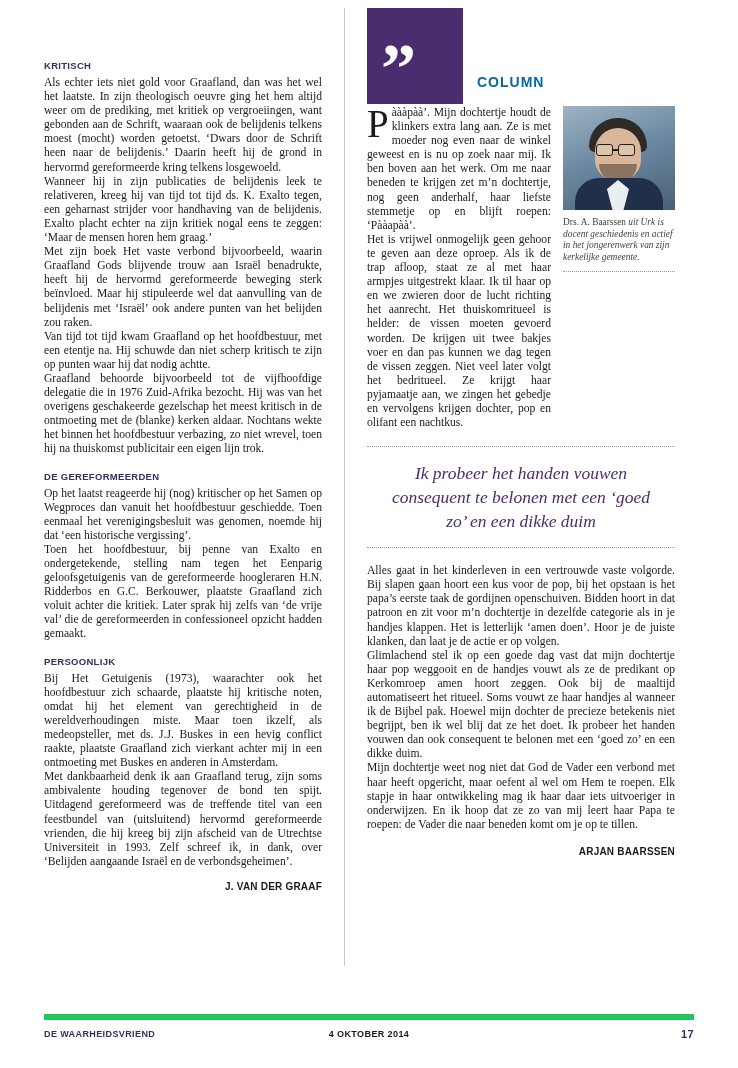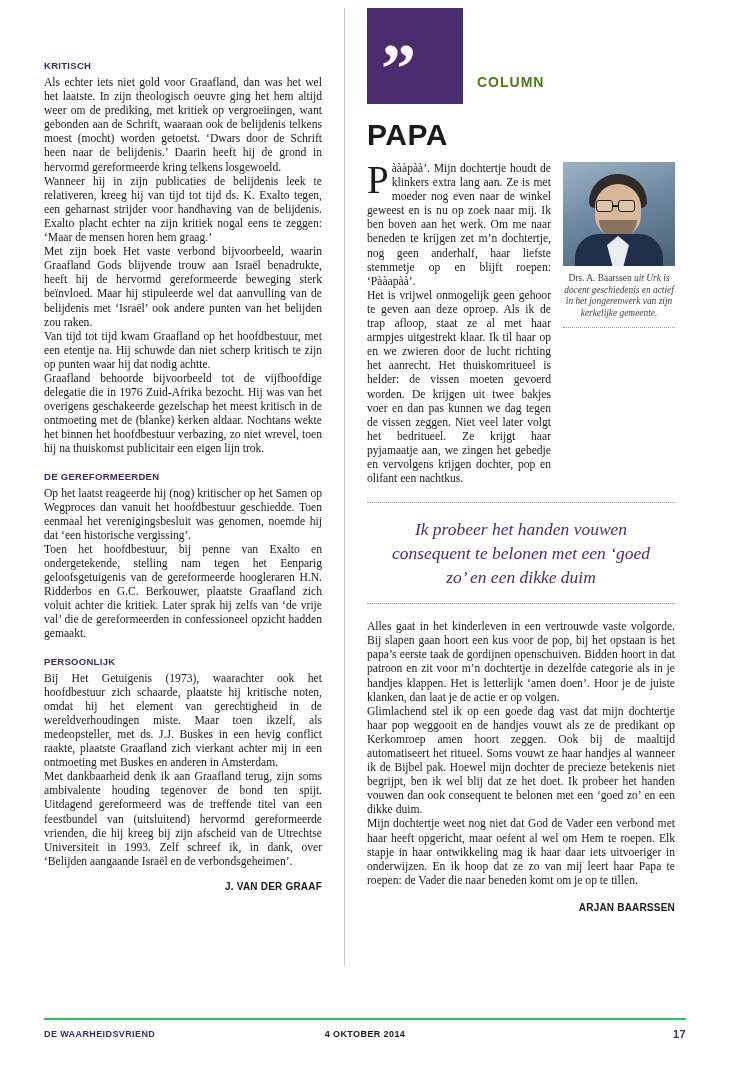--- a/index.html
+++ b/index.html
@@ -86,21 +86,21 @@
     line-height: 1;
     font-weight:bold;
     position:absolute;
     left: 14px; top: 26px;
     letter-spacing:-2px;
   }
   .col-label {
     font-family:"Liberation Sans", sans-serif;
     font-weight:bold;
     font-size: 14px;
-    color:#4d7c0f;
+    color:#0369a1;
     letter-spacing:1px;
     margin-top: 66px;
   }
   h1.title {
     font-family:"Liberation Sans", sans-serif;
     font-size: 30px;
     font-weight:bold;
     color:#1a1a1a;
     margin: 12px 0 10px 0;
     letter-spacing: .5px;
@@ -159,21 +159,20 @@
     background:#e9eef3; transform: rotate(0deg);
     clip-path: polygon(50% 0,100% 30%,75% 100%,25% 100%,0 30%);
   }
   .caption {
     font-family:"Liberation Serif", serif;
     font-style: italic;
     font-size: 9.4px;
     line-height: 11.6px;
     color:#3f3f3f;
     margin-top: 7px;
-    text-align: center;
   }
   .caption .name { font-style: normal; }
   .cap-rule {
     border-bottom:1px dotted #9a9a9a;
     margin-top: 8px;
   }
   .pullquote {
     font-family:"Liberation Serif", serif;
     font-style: italic;
     font-size: 17.5px;
@@ -185,22 +184,22 @@
   }
   .rule-dotted {
     border-top: 1px dotted #9a9a9a;
     margin: 16px 0 14px 0;
   }
   .rule-dotted.b { margin: 14px 0 16px 0; }
   .sig.right { margin-top: 14px; }
   
   .footer {
     position:absolute;
-    left:44px; right:52px; bottom: 28px;
-    border-top: 2px solid #22c55e;
+    left:44px; right:44px; bottom: 28px;
+    border-top: 6px solid #22c55e;
     padding-top: 8px;
     display:flex;
     align-items:center;
     font-family:"Liberation Sans", sans-serif;
     font-size: 9px;
     font-weight:bold;
     letter-spacing:.4px;
     color:#3d2a63;
   }
   .footer .left { width: 33%; }
@@ -237,21 +236,20 @@
 
     <div class="col-right">
 
       <div class="col-head">
         <div class="quote-block">
           <span class="quote-glyph">”</span>
         </div>
         <div class="col-label">COLUMN</div>
       </div>
 
-      <h1 class="title">PAPA</h1>
 
       <div class="intro-wrap">
         <div class="intro-text">
           <span class="dropcap">P</span><span>àààpàà’. Mijn dochtertje houdt de klinkers extra lang aan. Ze is met moeder nog even naar de winkel geweest en is nu op zoek naar mij. Ik ben boven aan het werk. Om me naar beneden te krijgen zet m’n dochtertje, nog geen anderhalf, haar liefste stemmetje op en blijft roepen: ‘Pààapàà’.</span>
           <br><span>Het is vrijwel onmogelijk geen gehoor te geven aan deze oproep. Als ik de trap afloop, staat ze al met haar armpjes uitgestrekt klaar. Ik til haar op en we zwieren door de lucht richting het aanrecht. Het thuiskomritueel is helder: de vissen moeten gevoerd worden. De krijgen uit twee bakjes voer en dan pas kunnen we dag tegen de vissen zeggen. Niet veel later volgt het bedritueel. Ze krijgt haar pyjamaatje aan, we zingen het gebedje en vervolgens krijgen dochter, pop en olifant een nachtkus.</span>
         </div>
         <div class="photo-col">
           <div class="photo">
             <div class="hair"></div>
             <div class="face"></div>

